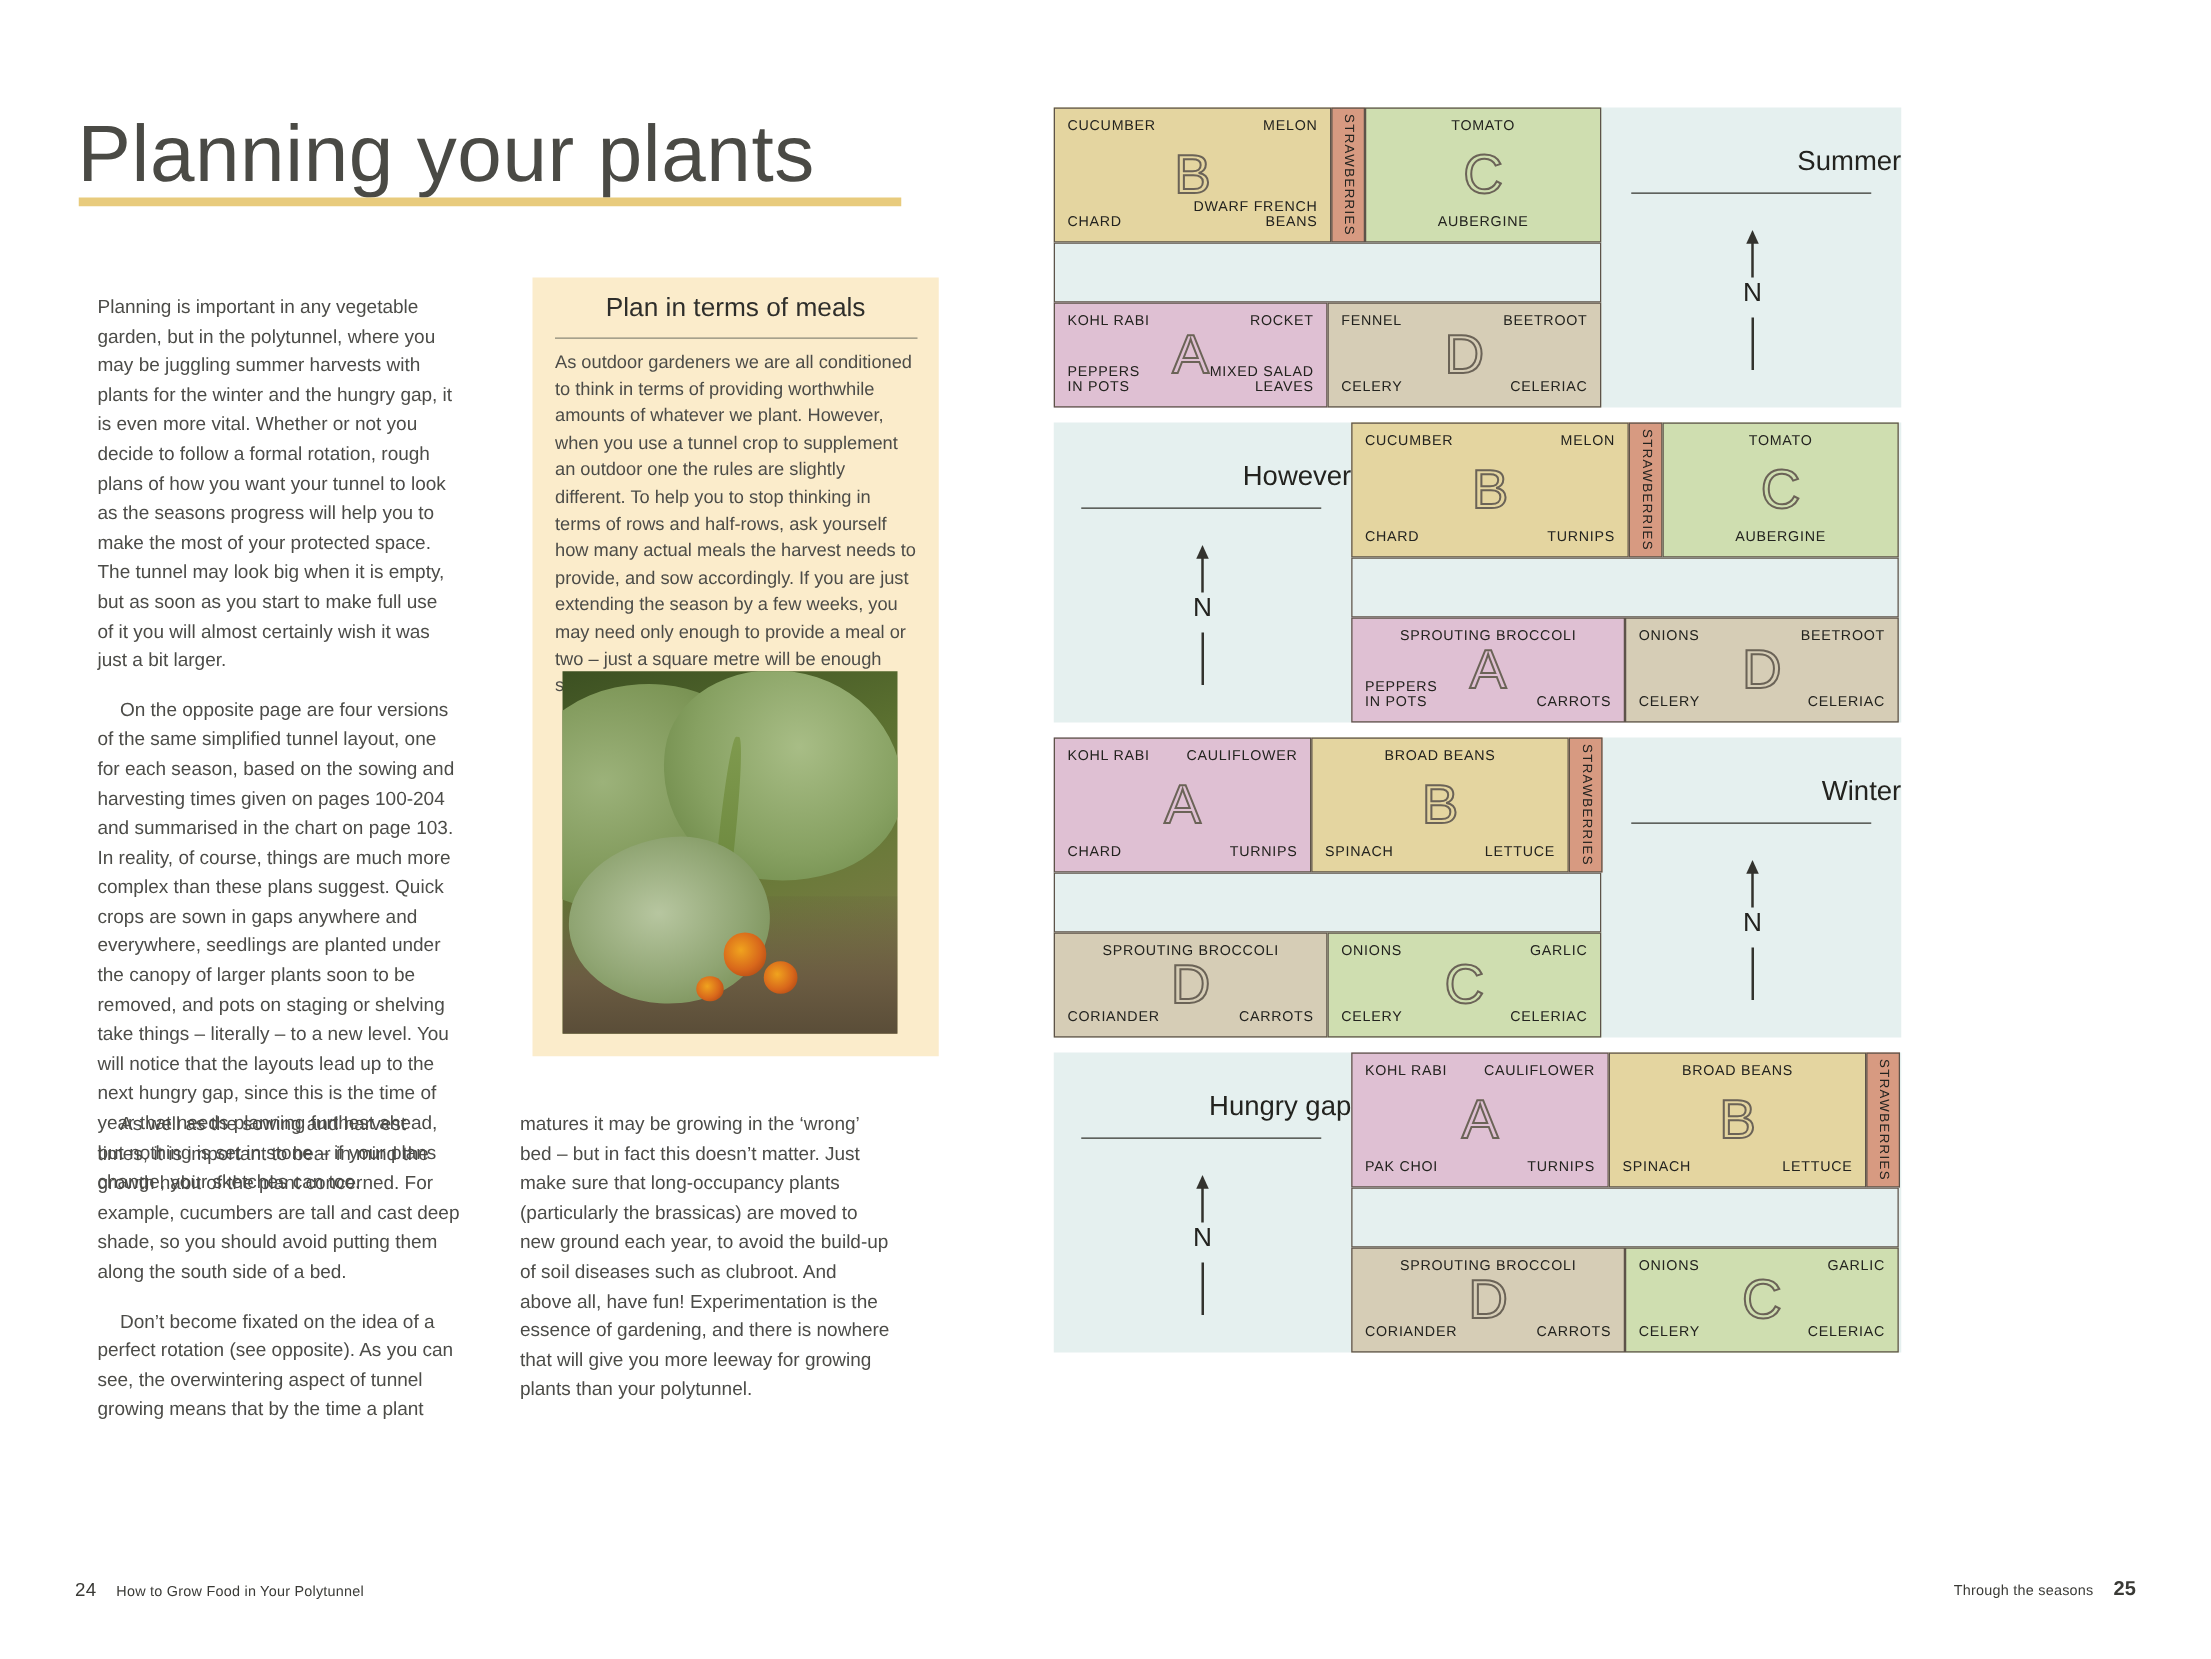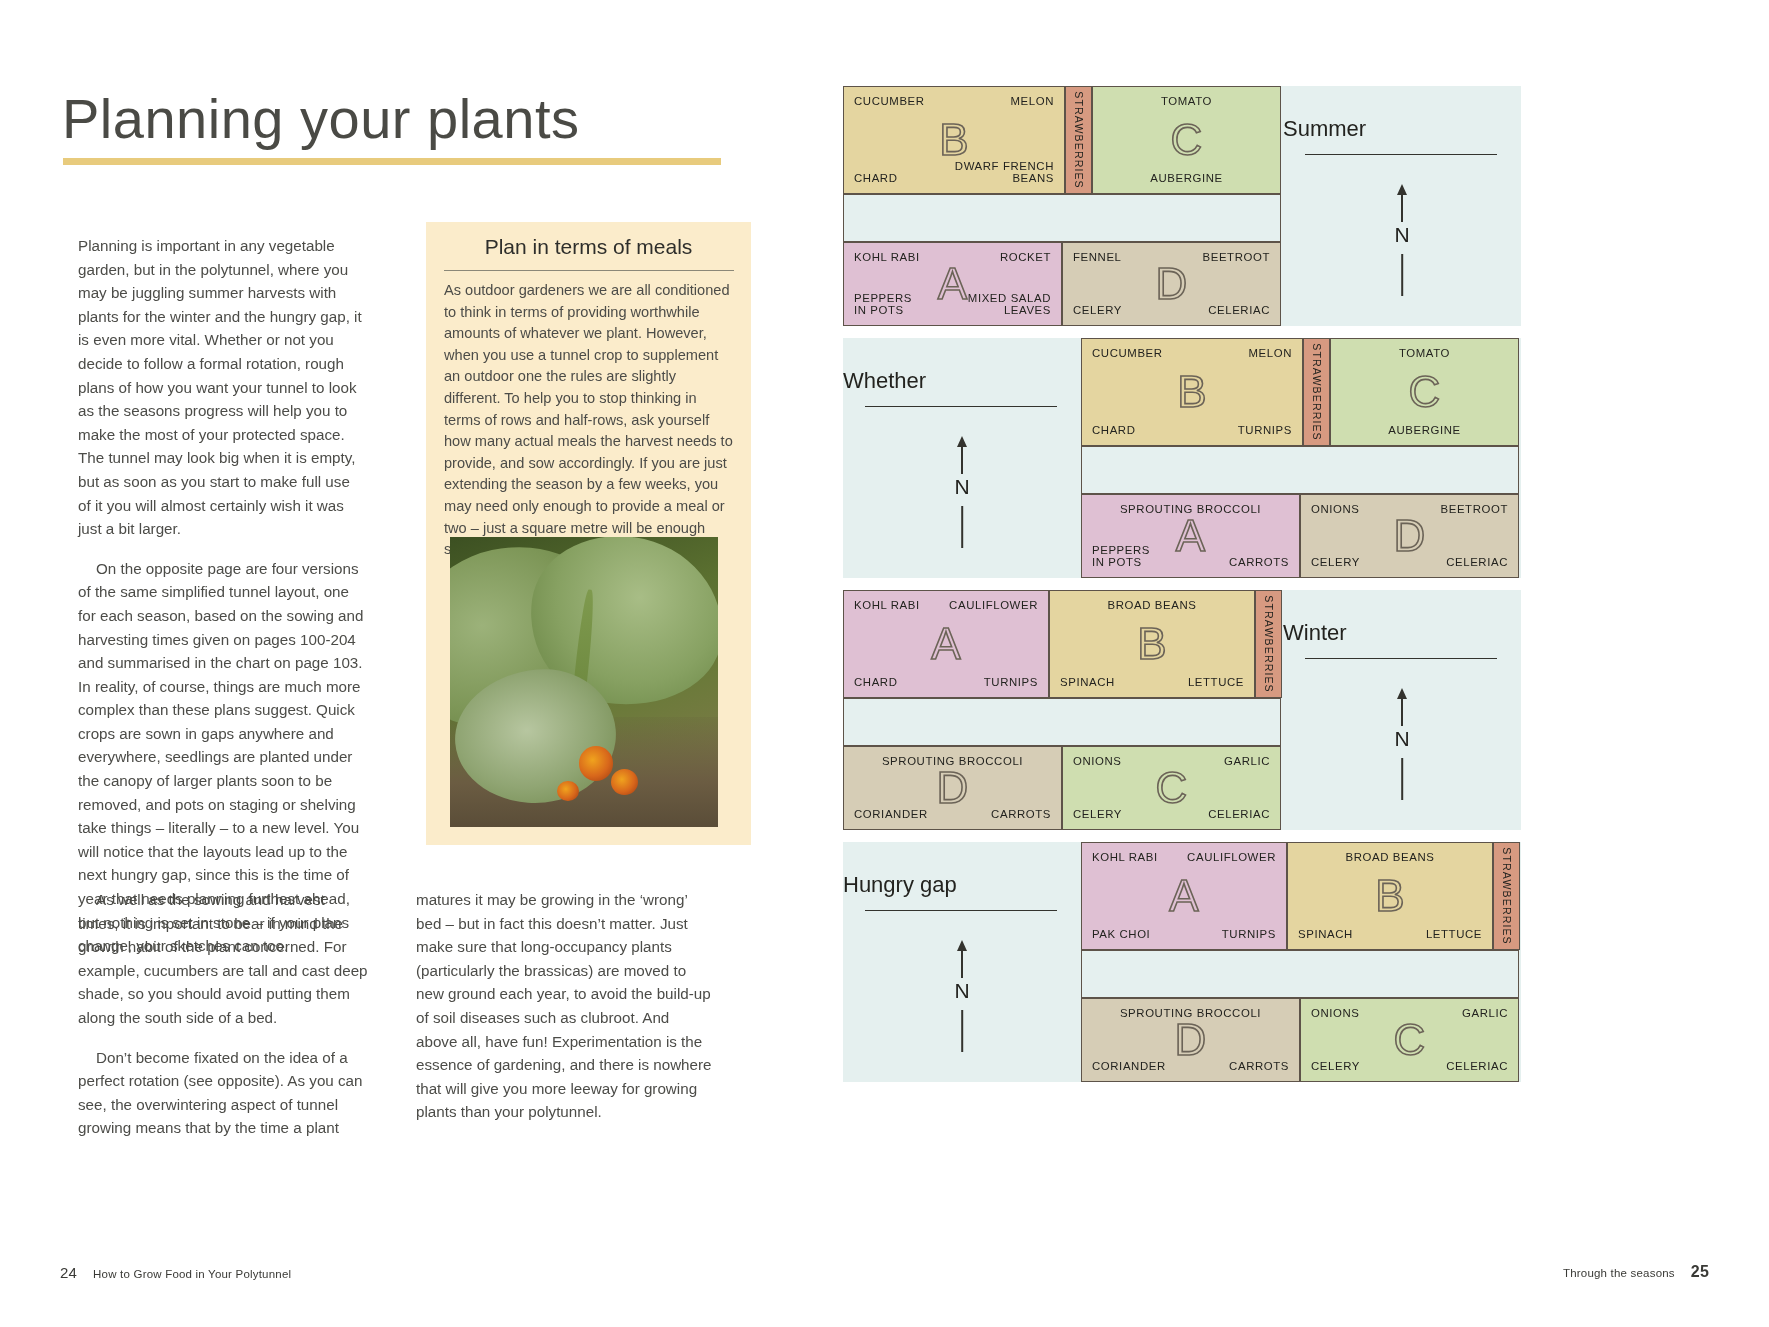--- a/index.html
+++ b/index.html
@@ -10,21 +10,21 @@
     color: #3b3b38;
     overflow: hidden;
   }
   .page { position: relative; width: 1769px; height: 1327px; }
 
   
   .left-page { position: absolute; left: 0; top: 0; width: 800px; height: 1327px; }
 
   .title {
     position: absolute; left: 62px; top: 86px;
-    font-size: 56px; font-weight: 300; letter-spacing: 0.5px;
+    font-size: 64px; font-weight: 300; letter-spacing: 0.5px;
     color: #4a4a45; font-family: "Liberation Sans", sans-serif;
   }
   .title-rule {
     position: absolute; left: 63px; top: 158px; width: 658px; height: 7px;
     background: #e8cb7d;
   }
 
   .body-col {
     position: absolute;
     font-size: 15.2px; line-height: 23.6px;
@@ -119,21 +119,21 @@
   }
   #block-summer     { left: 843px; top: 86px;  width: 678px; height: 240px; }
   #block-autumn     { left: 843px; top: 338px; width: 678px; height: 240px; }
   #block-winter     { left: 843px; top: 590px; width: 678px; height: 240px; }
   #block-hungrygap  { left: 843px; top: 842px; width: 678px; height: 240px; }
 
   .label-pane { position: absolute; top: 0; width: 238px; height: 240px; }
 
   .season-name {
     position: absolute; left: 0; top: 30px; width: 100%;
-    text-align: left; font-size: 22px; color: #23231f; font-weight: 400;
+    text-align: right; font-size: 22px; color: #23231f; font-weight: 400;
   }
   .season-rule {
     position: absolute; left: 22px; top: 68px; width: 192px; height: 1.4px;
     background: #33332e;
   }
   .north {
     position: absolute; left: 50%; top: 98px; transform: translateX(-50%);
     width: 34px; height: 130px;
   }
   .north .arrowhead {
@@ -280,21 +280,21 @@
           <div class="bed" style="left: 219px; top: 156px; width: 219px; height: 84px; background: rgb(214, 205, 182);">
             <div class="crop tl">FENNEL</div>
             <div class="crop tr">BEETROOT</div>
             <div class="crop bl">CELERY</div>
             <div class="crop br">CELERIAC</div>
             <div class="letter">D</div>
           </div>
         </div>
         <div class="season-block" id="block-autumn" style="left: 843px; top: 338px; width: 678px; height: 240px; background: rgb(229, 240, 239);">
           <div class="label-pane" style="left: 0px;">
-            <div class="season-name">Whether</div>
+            <div class="season-name">However</div>
             <div class="season-rule"></div>
             <div class="north">
               <div class="arrowhead"></div>
               <div class="shaft-top"></div>
               <div class="n-letter">N</div>
               <div class="shaft-bot"></div>
             </div>
           </div>
           <div class="bed" style="left: 238px; top: 0px; width: 222px; height: 108px; background: rgb(228, 213, 160);">
             <div class="crop tl">CUCUMBER</div>

